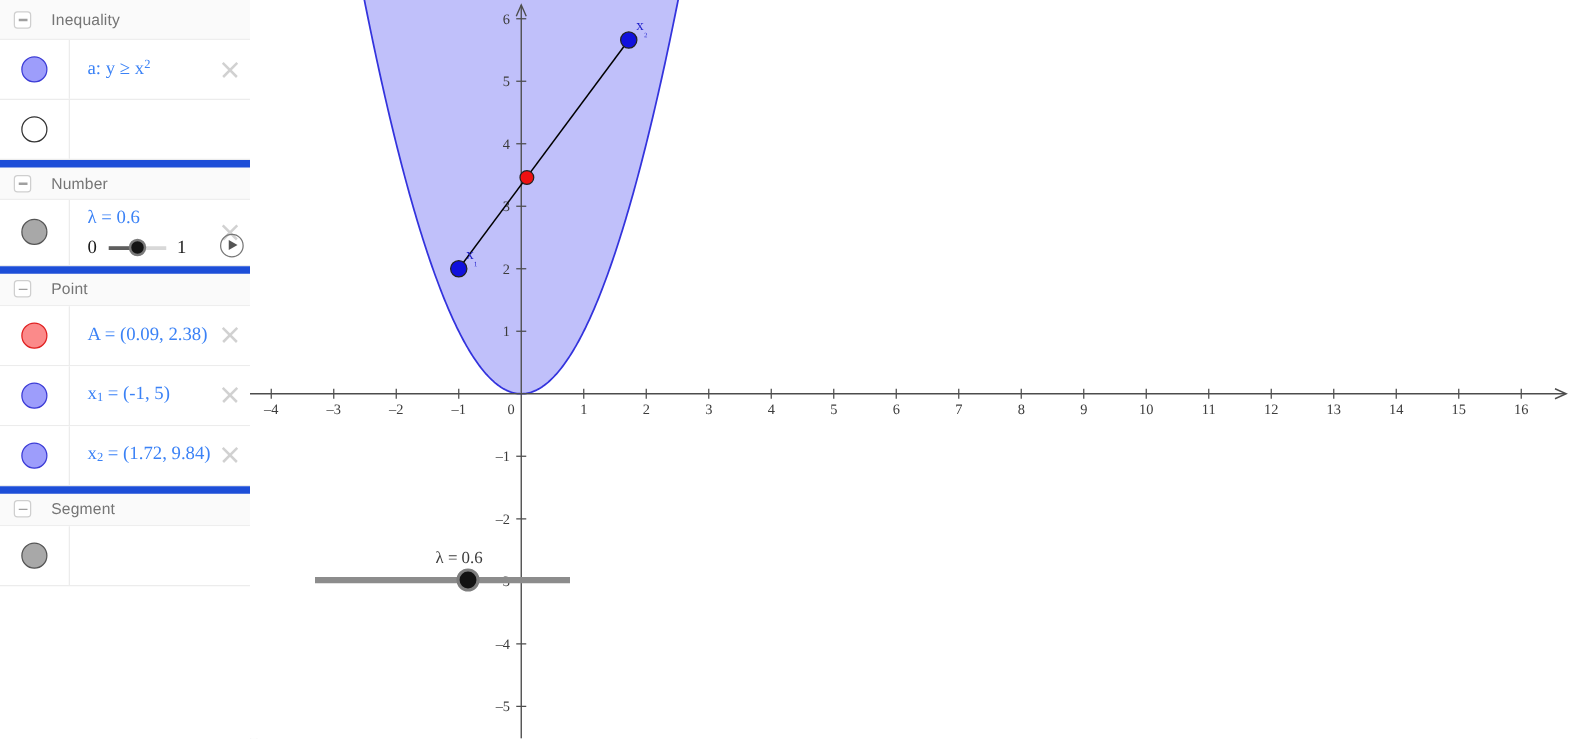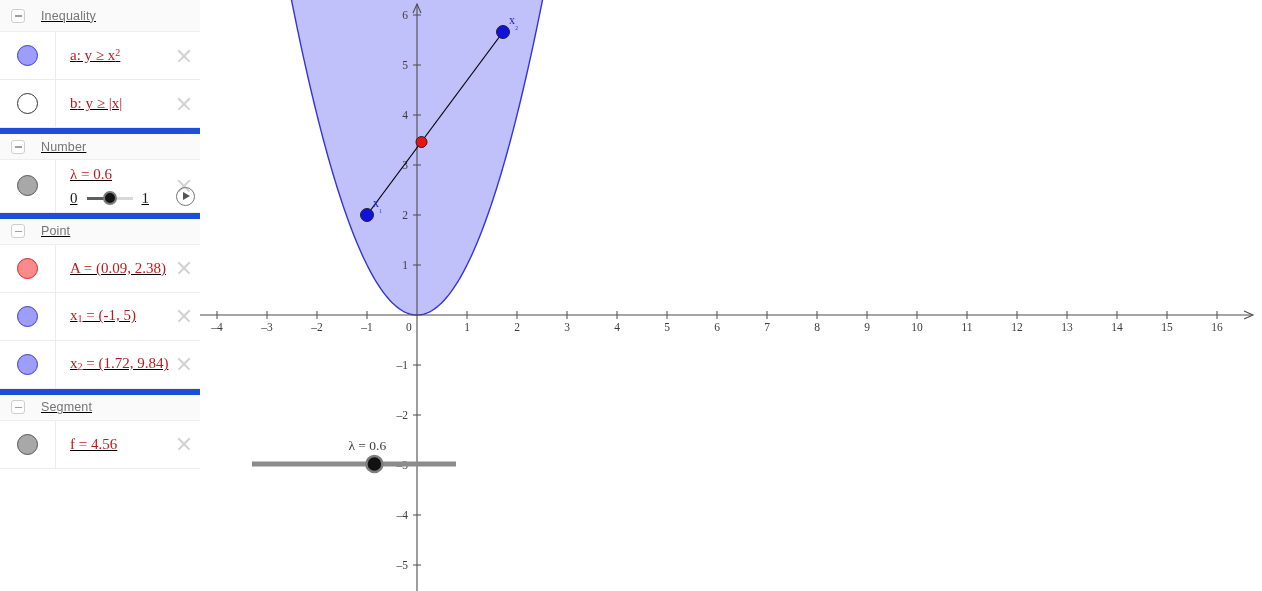--- a/index.html
+++ b/index.html
@@ -18,21 +18,20 @@
   }
 
   
   #sidebar {
     position: relative;
     width: 200px;
     height: 591px;
     background: #ffffff;
     flex: 0 0 200px;
     overflow: hidden;
-    text-decoration: underline;
   }
   #sidebar-divider {
     position: absolute;
     left: 200px; top: 0;
     width: 1px; height: 591px;
     background: #e2e2e2;
   }
   #sidebar-gutter {
     position: absolute;
     left: 201px; top: 0;
@@ -105,21 +104,21 @@
     flex: 1 1 auto;
     position: relative;
     display: flex;
     flex-direction: column;
     justify-content: center;
     padding: 6px 30px 6px 14px;
   }
   .expr {
     font-family: "Liberation Serif", serif;
     font-size: 15px;
-    color: #b91c1c;
+    color: #3b82f6;
     white-space: nowrap;
     line-height: 1.25;
   }
   .expr sub { font-size: 10px; vertical-align: -0.22em; }
   .expr sup { font-size: 10px; vertical-align: 0.45em; }
 
   .close-x {
     position: absolute;
     right: 7px; top: 50%;
     transform: translateY(-50%);
@@ -225,26 +224,20 @@
         <span class="expr">
           <span>a</span><span>:  y ≥ x</span><sup>2</sup>
         </span>
         <span class="close-x"></span>
       </div>
     </div>
 
     <div class="row">
       <div class="marker-cell">
         <span class="marker hollow"></span>
-      </div>
-      <div class="content-cell">
-        <span class="expr">
-          <span>b</span><span>:  y ≥ |x|</span>
-        </span>
-        <span class="close-x"></span>
       </div>
     </div>
 
     <div class="group-header">
       <span class="collapse-box"></span>
       <span class="group-title">Number</span>
     </div>
 
     <div class="row slider-row">
       <div class="marker-cell">
@@ -308,26 +301,20 @@
     </div>
 
     <div class="group-header">
       <span class="collapse-box"></span>
       <span class="group-title">Segment</span>
     </div>
 
     <div class="row">
       <div class="marker-cell">
         <span class="marker gray"></span>
-      </div>
-      <div class="content-cell">
-        <span class="expr">
-          <span>f</span><span> = 4.56</span>
-        </span>
-        <span class="close-x"></span>
       </div>
     </div>
 
   </div>
 
   <div id="sidebar-divider"></div>
   <div id="sidebar-gutter"></div>
 
   <div id="graphics">
     <svg id="plot" width="1056" height="591" viewBox="0 0 1056 591">

